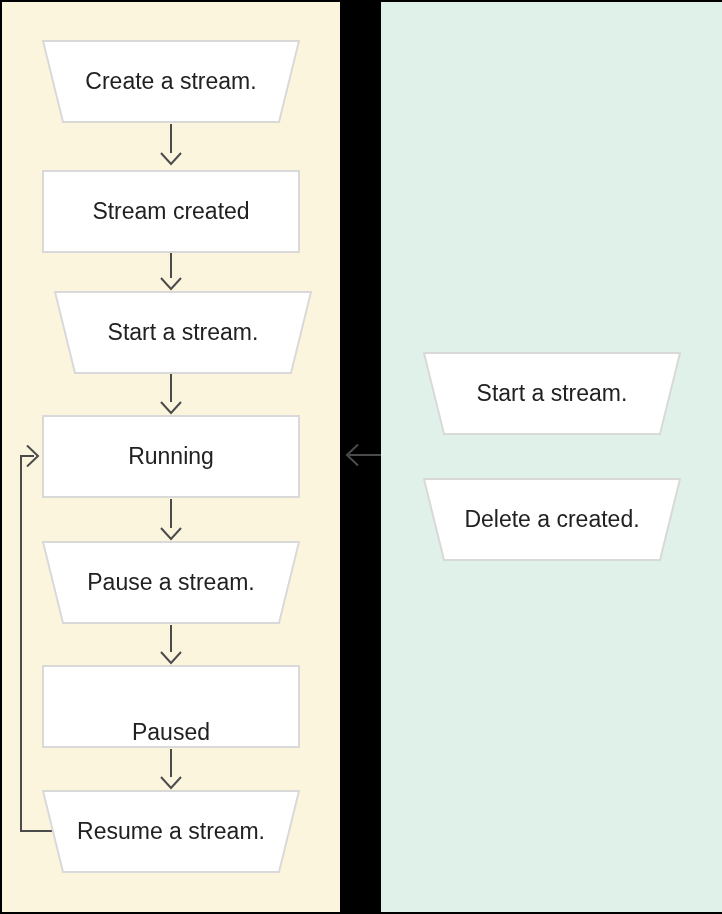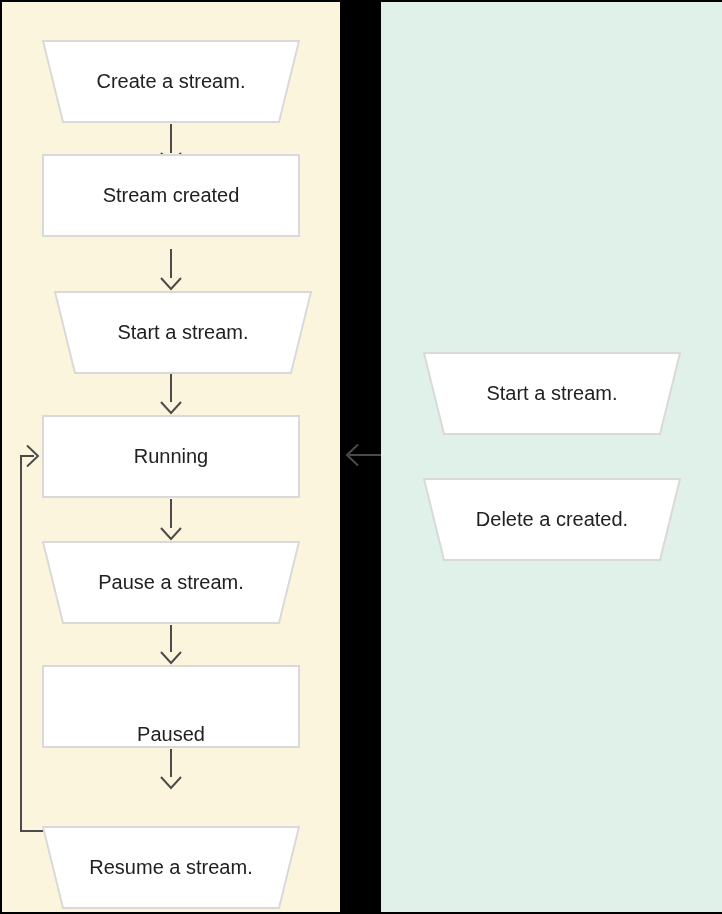--- a/index.html
+++ b/index.html
@@ -42,21 +42,21 @@
     position: absolute;
     width: 258px;
     height: 83px;
     display: flex;
     align-items: center;
     justify-content: center;
   }
   .node .label {
     position: relative;
     z-index: 2;
-    font-size: 20px;
+    font-size: 23px;
     color: #212121;
     white-space: nowrap;
   }
   .node.rect {
     background: #FFFFFF;
     border: 2px solid #D9D9D9;
     box-sizing: border-box;
   }
   .node.trap .shape {
     position: absolute;
@@ -110,21 +110,21 @@
     </g>
   </svg>
 
   <div class="node trap" style="left:42px; top:40px;">
     <svg class="shape" viewBox="0 0 258 83">
       <polygon points="1,1 257,1 237,82 21,82" fill="#FFFFFF" stroke="#D9D9D9" stroke-width="2"></polygon>
     </svg>
     <span class="label">Create a stream.</span>
   </div>
 
-  <div class="node rect" style="left:42px; top:154px;">
+  <div class="node rect" style="left:42px; top:170px;">
     <span class="label">Stream created</span>
   </div>
 
   <div class="node trap" style="left:54px; top:291px;">
     <svg class="shape" viewBox="0 0 258 83">
       <polygon points="1,1 257,1 237,82 21,82" fill="#FFFFFF" stroke="#D9D9D9" stroke-width="2"></polygon>
     </svg>
     <span class="label">Start a stream.</span>
   </div>
 
@@ -136,21 +136,21 @@
     <svg class="shape" viewBox="0 0 258 83">
       <polygon points="1,1 257,1 237,82 21,82" fill="#FFFFFF" stroke="#D9D9D9" stroke-width="2"></polygon>
     </svg>
     <span class="label">Pause a stream.</span>
   </div>
 
   <div class="node rect" style="left:42px; top:665px;align-items:flex-end;">
     <span class="label">Paused</span>
   </div>
 
-  <div class="node trap" style="left:42px; top:790px;margin-top:36px;">
+  <div class="node trap" style="left:42px; top:790px;">
     <svg class="shape" viewBox="0 0 258 83">
       <polygon points="1,1 257,1 237,82 21,82" fill="#FFFFFF" stroke="#D9D9D9" stroke-width="2"></polygon>
     </svg>
     <span class="label">Resume a stream.</span>
   </div>
 
   <div class="node trap" style="left:423px; top:352px;">
     <svg class="shape" viewBox="0 0 258 83">
       <polygon points="1,1 257,1 237,82 21,82" fill="#FFFFFF" stroke="#D9D9D9" stroke-width="2"></polygon>
     </svg>

